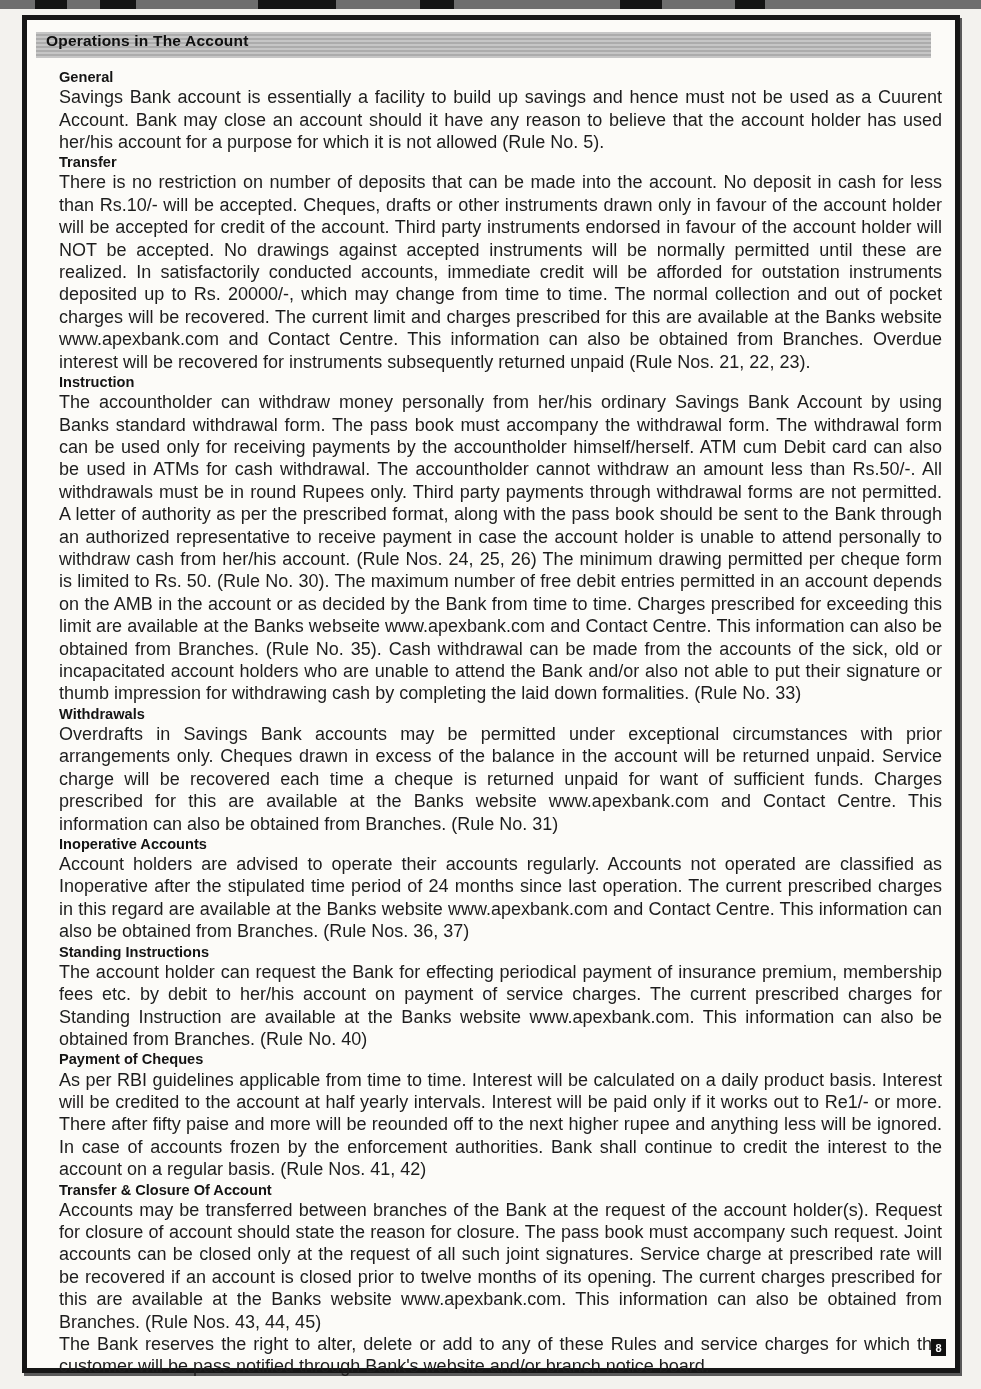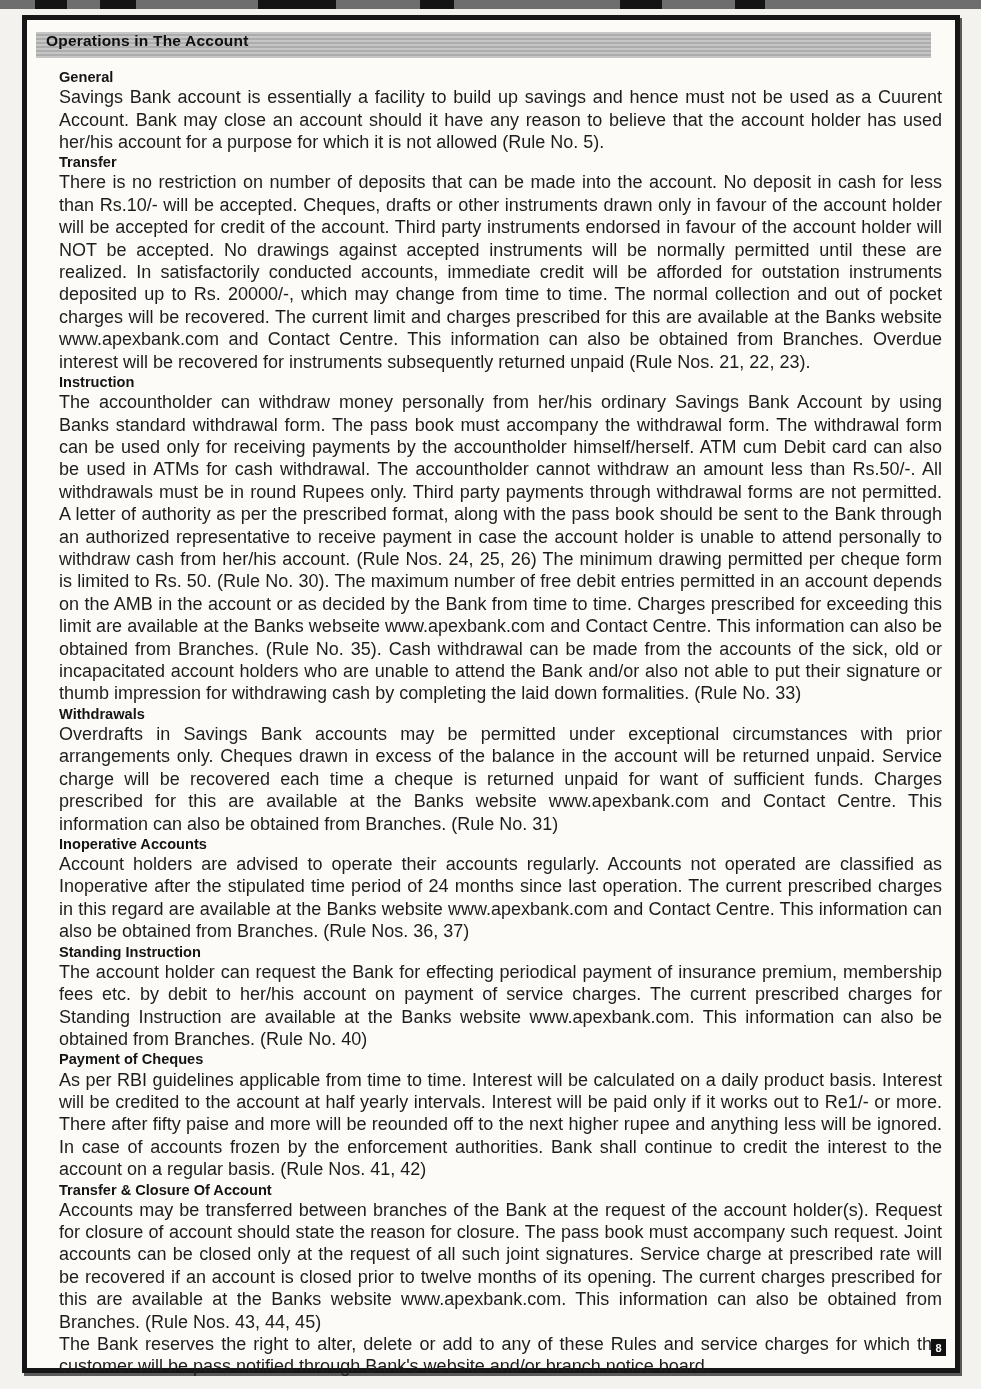--- a/index.html
+++ b/index.html
@@ -122,21 +122,21 @@
       <h3>Withdrawals</h3>
       <p>Overdrafts in Savings Bank accounts may be permitted under exceptional circumstances with prior arrangements only. Cheques drawn in excess of the balance in the account will be returned unpaid. Service charge will be recovered each time a cheque is returned unpaid for want of sufficient funds. Charges prescribed for this are available at the Banks website www.apexbank.com and Contact Centre. This information can also be obtained from Branches. (Rule No. 31)</p>
     </div>
 
     <div class="section">
       <h3>Inoperative Accounts</h3>
       <p>Account holders are advised to operate their accounts regularly. Accounts not operated are classified as Inoperative after the stipulated time period of 24 months since last operation. The current prescribed charges in this regard are available at the Banks website www.apexbank.com and Contact Centre. This information can also be obtained from Branches. (Rule Nos. 36, 37)</p>
     </div>
 
     <div class="section">
-      <h3>Standing Instruction</h3>
+      <h3>Standing Instructions</h3>
       <p>The account holder can request the Bank for effecting periodical payment of insurance premium, membership fees etc. by debit to her/his account on payment of service charges. The current prescribed charges for Standing Instruction are available at the Banks website www.apexbank.com. This information can also be obtained from Branches. (Rule No. 40)</p>
     </div>
 
     <div class="section">
       <h3>Payment of Cheques</h3>
       <p>As per RBI guidelines applicable from time to time. Interest will be calculated on a daily product basis. Interest will be credited to the account at half yearly intervals. Interest will be paid only if it works out to Re1/- or more. There after fifty paise and more will be reounded off to the next higher rupee and anything less will be ignored. In case of accounts frozen by the enforcement authorities. Bank shall continue to credit the interest to the account on a regular basis. (Rule Nos. 41, 42)</p>
     </div>
 
     <div class="section">
       <h3>Transfer &amp; Closure Of Account</h3>

